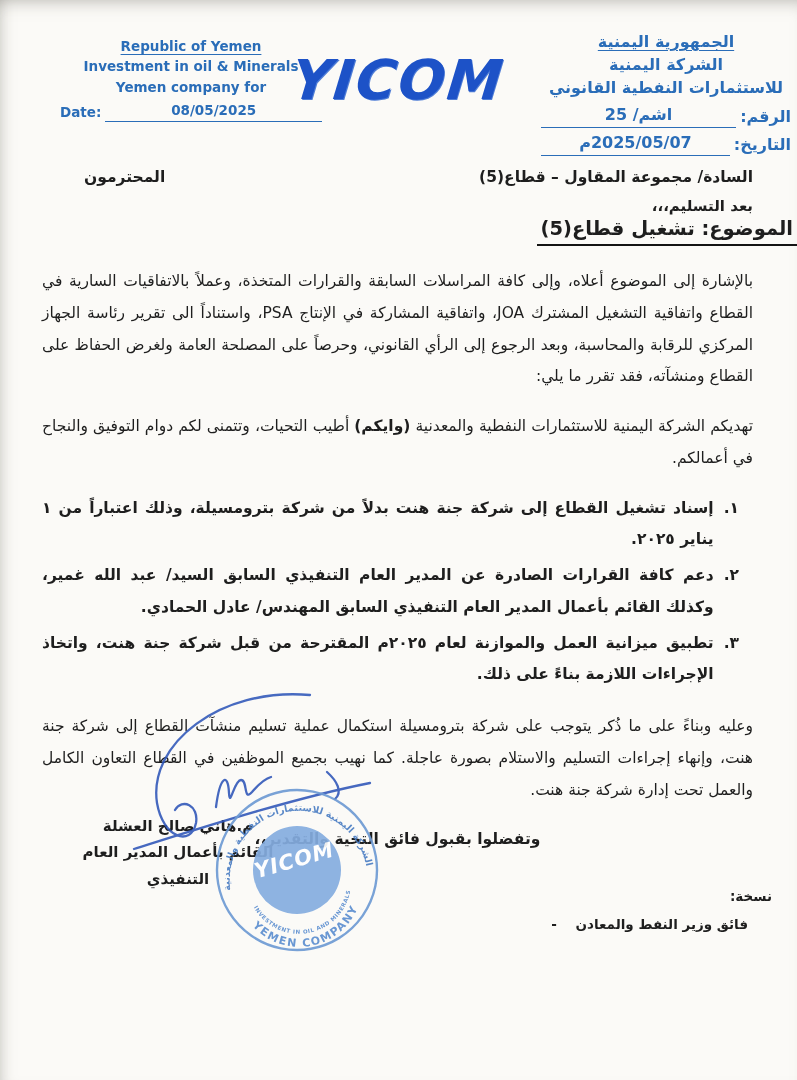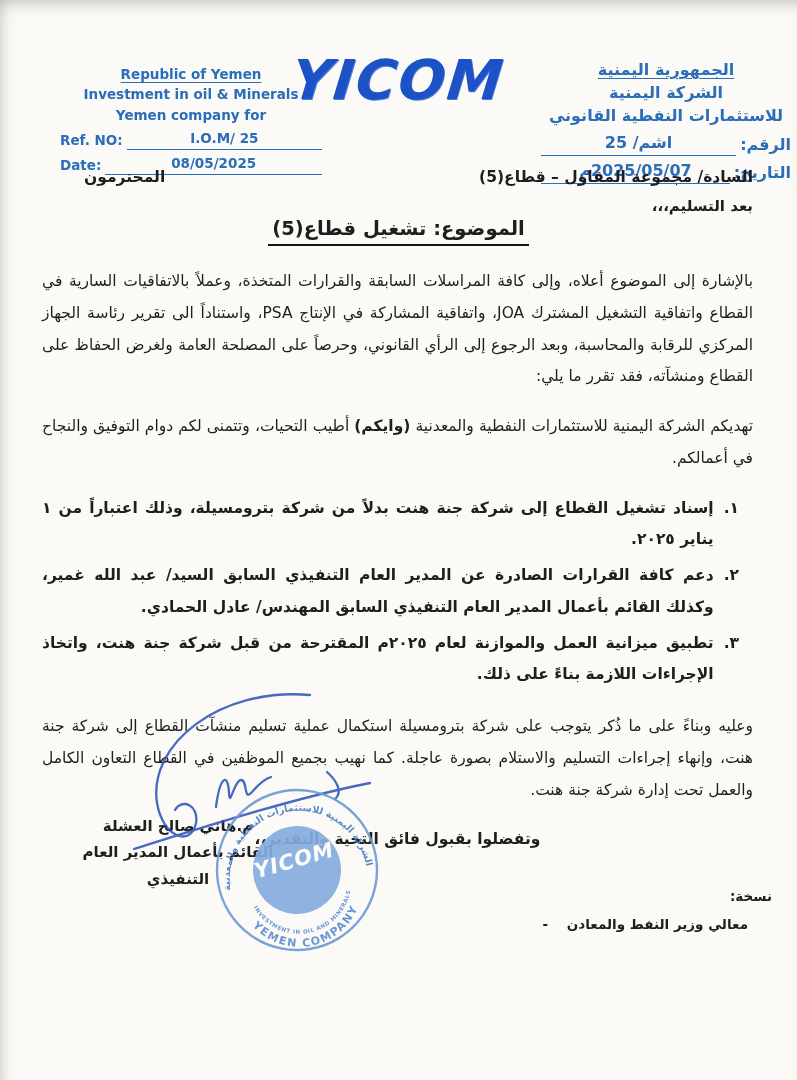--- a/index.html
+++ b/index.html
@@ -16,21 +16,21 @@
   .hdr-left {
     position:absolute; left:60px; top:36px; width:262px;
     text-align:center; color:#2a6db8; font-weight:bold;
     font-size:13.5px; line-height:1.5;
   }
   .hdr-right {
     position:absolute; right:6px; top:30px; width:250px; direction:rtl;
     text-align:center; color:#2a6db8; font-weight:bold;
     font-size:16px; line-height:1.45;
   }
-  .u-line { text-decoration:underline; text-underline-offset:3px;margin-top:28px; }
+  .u-line { text-decoration:underline; text-underline-offset:3px; }
   .hdr-row { display:flex; align-items:flex-end; margin-top:3px; gap:4px; }
   .hdr-row .lbl { white-space:nowrap; }
   .hdr-row .val {
     flex:1; text-align:center; border-bottom:1.7px solid #2a6db8;
     padding-bottom:1px; white-space:nowrap;
   }
   .logo-wrap { position:absolute; left:0; right:0; top:48px; text-align:center; }
   .logo {
     display:inline-block; font-size:55px; font-weight:bold; font-style:italic;
     color:#1d52c7; letter-spacing:2px; transform:skewX(-6deg);
@@ -39,21 +39,21 @@
   
   .addressee {
     position:absolute; top:168px; left:84px; right:44px; direction:rtl;
     display:flex; justify-content:space-between; align-items:flex-start;
     font-weight:bold; font-size:15.5px;
   }
   .greeting {
     position:absolute; top:197px; right:44px; direction:rtl;
     font-weight:bold; font-size:15px;
   }
-  .subject { position:absolute; top:217px; left:0; right:0; text-align:center; }
+  .subject { position:absolute; top:217px; left:0; right:0; text-align:right; }
   .subject span {
     direction:rtl; display:inline-block; font-weight:bold; font-size:19.5px;
     border-bottom:2.2px solid #141414; padding:0 4px 4px;
   }
   
   .body-flow {
     position:absolute; top:266px; left:42px; right:44px; direction:rtl;
     font-size:15.5px; line-height:2.05; text-align:justify;
   }
   .body-flow p { margin:0 0 18px; }
@@ -84,24 +84,20 @@
 </style>
 </head>
 <body>
 
 <div class="page">
 
   <div class="hdr-left">
     <div class="u-line">Republic of Yemen</div>
     <div>Investment in oil &amp; Minerals</div>
     <div>Yemen company for</div>
-    <div class="hdr-row">
-      <span class="lbl">Ref. NO:</span>
-      <span class="val">I.O.M/ 25</span>
-    </div>
     <div class="hdr-row">
       <span class="lbl">Date:</span>
       <span class="val">08/05/2025</span>
     </div>
   </div>
 
   <div class="logo-wrap">
     <span class="logo">YICOM</span>
   </div>
 
@@ -185,17 +181,17 @@
     </text>
     <text font-size="5.5" font-weight="bold" fill="#5d8fd0" letter-spacing="0.6">
       <textPath href="#arcBottomSmall" startOffset="50%" text-anchor="middle">INVESTMENT IN OIL AND MINERALS</textPath>
     </text>
   </svg>
 
   <div class="footer">
     <div class="copy-label">نسخة:</div>
     <div class="copy-line">
       <span class="dash">-</span>
-      <span dir="rtl">معالي وزير النفط والمعادن</span>
+      <span dir="rtl">فائق وزير النفط والمعادن</span>
     </div>
   </div>
 
 </div>
 
 </body></html>

